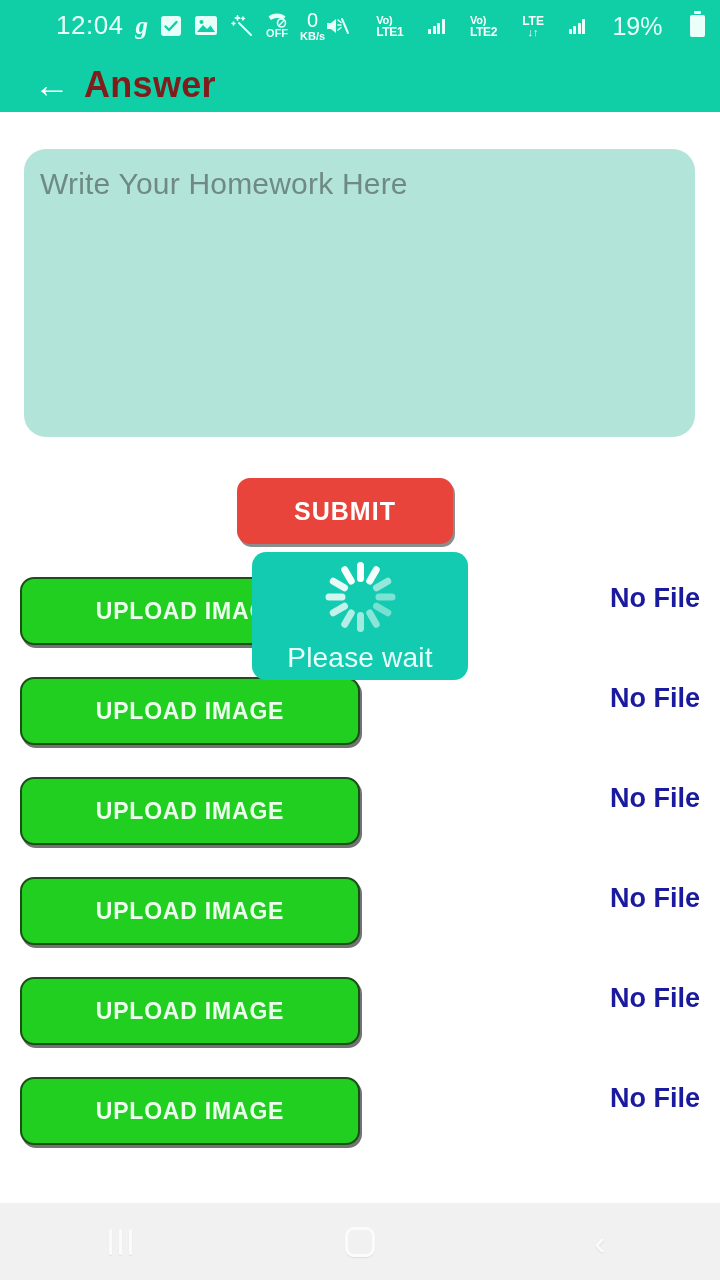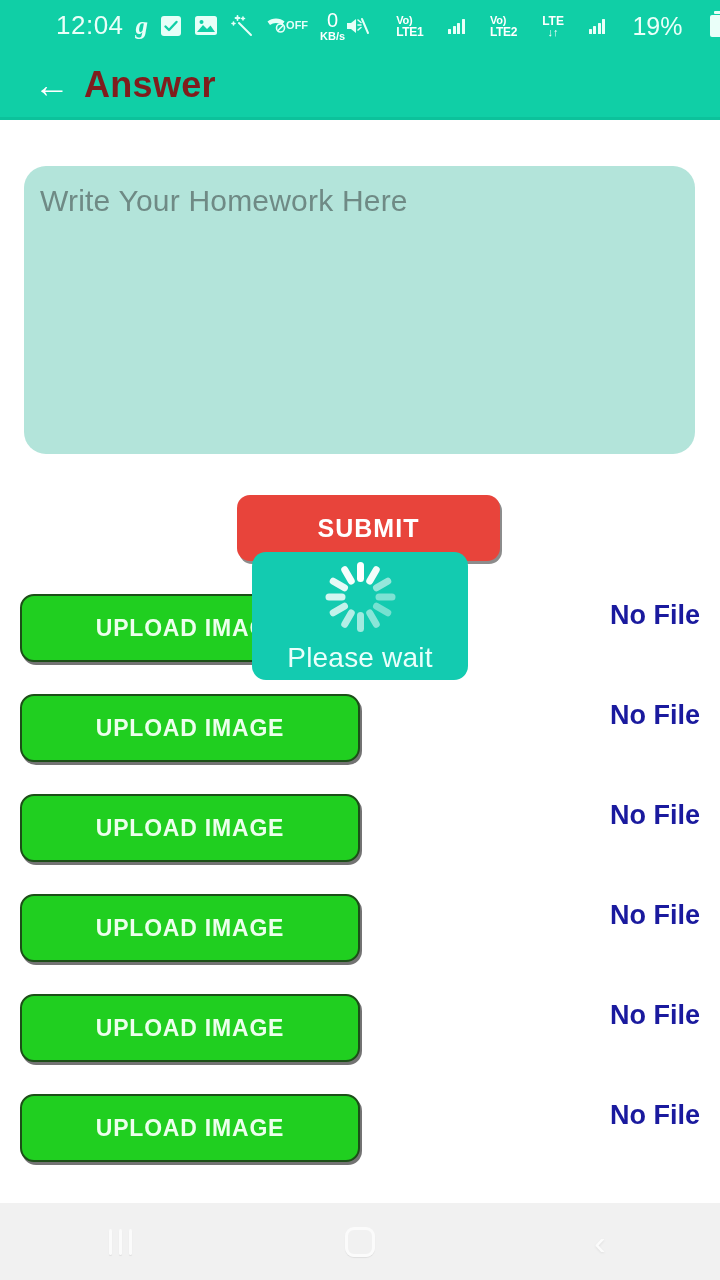--- a/index.html
+++ b/index.html
@@ -36,45 +36,45 @@
   .lte-col .arrows { font-size:11px; font-weight:700; }
   .sb-batt-pct { font-size:25px; font-weight:400; color:#eafff9; margin-left:2px; }
   .batt {
     width:15px; height:22px; background:#eafff9; border-radius:2px;
     position:relative; margin-left:3px;
   }
   .batt::before { content:""; position:absolute; top:-4px; left:4px; width:7px; height:3px; background:#eafff9; border-radius:1px; }
   .kbps { display:flex; flex-direction:column; align-items:center; line-height:1.05; }
   .kbps .num { font-size:20px; font-weight:400; }
   .kbps .unit { font-size:11px; font-weight:700; }
-  .calloff { display:flex; flex-direction:row; align-items:center; line-height:1.05; }
+  .calloff { display:flex; flex-direction:column; align-items:center; line-height:1.05; }
   .calloff .unit { font-size:11px; font-weight:700; }
 
   
   .appbar {
     position:absolute; top:52px; left:0; width:720px; height:68px;
     background:#10CFA6; display:flex; align-items:center; gap:14px;
     padding-left:34px; border-bottom:3px solid #0cc29b;
   }
   .back-arrow { color:#ffffff; font-size:36px; line-height:1; font-weight:400; display:flex; }
   .appbar-title { color:#7f1d1d; font-size:36px; font-weight:700; letter-spacing:.3px; }
 
   
-  .content { position:absolute; top:129px; left:0; width:720px; bottom:77px; background:#ffffff; }
+  .content { position:absolute; top:112px; left:0; width:720px; bottom:77px; background:#ffffff; }
 
   .answer-box {
     position:absolute; left:24px; top:37px; width:671px; height:288px;
     background:#b3e4da; border-radius:22px; padding:18px 16px;
   }
   .answer-placeholder {
     color:#6f8a85; font-size:30px; font-weight:400; letter-spacing:.2px;
   }
 
   .submit-btn {
-    position:absolute; left:237px; top:366px; width:263px; height:66px;
+    position:absolute; left:237px; top:366px; width:216px; height:66px;
     background:#e8443b; border:none; border-radius:13px;
     box-shadow:2px 3px 0 rgba(0,0,0,.45);
     color:#ffffff; font-size:25px; font-weight:700; letter-spacing:1px;
     display:flex; align-items:center; justify-content:center;
     font-family:"Liberation Sans", sans-serif;
   }
 
   .upload-list { position:absolute; left:0; top:465px; width:720px; }
   .upload-row {
     position:relative; height:100px;

